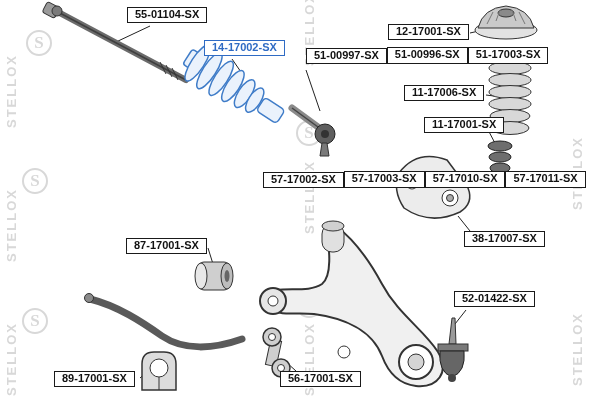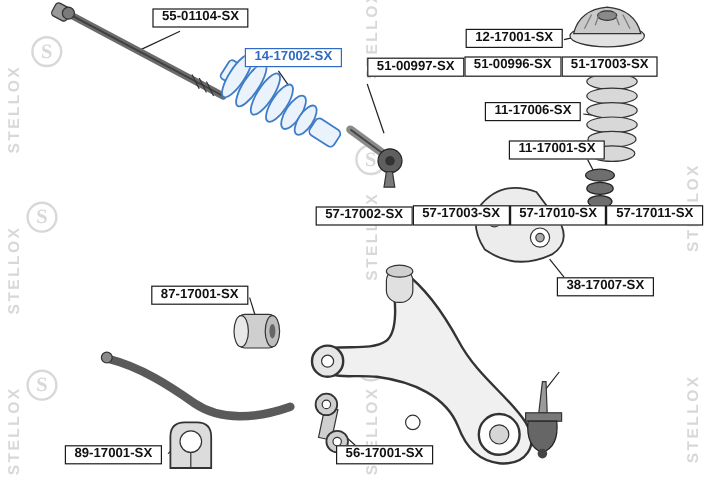--- a/index.html
+++ b/index.html
@@ -226,16 +226,17 @@
     <div class="plabel">57-17010-SX</div>
     <div class="plabel">57-17011-SX</div>
   </div>
 
   <div class="plabel" style="left:126px; top:238px;">87-17001-SX</div>
 
   <div class="stack" style="left:464px; top:231px;">
     <div class="plabel">38-17007-SX</div>
   </div>
 
+  <div class="plabel" style="left:454px; top:291px;">52-01422-SX</div>
   <div class="plabel" style="left:54px;  top:371px;">89-17001-SX</div>
   <div class="plabel" style="left:280px; top:371px;">56-17001-SX</div>
 
 </div>
 
 </body></html>

